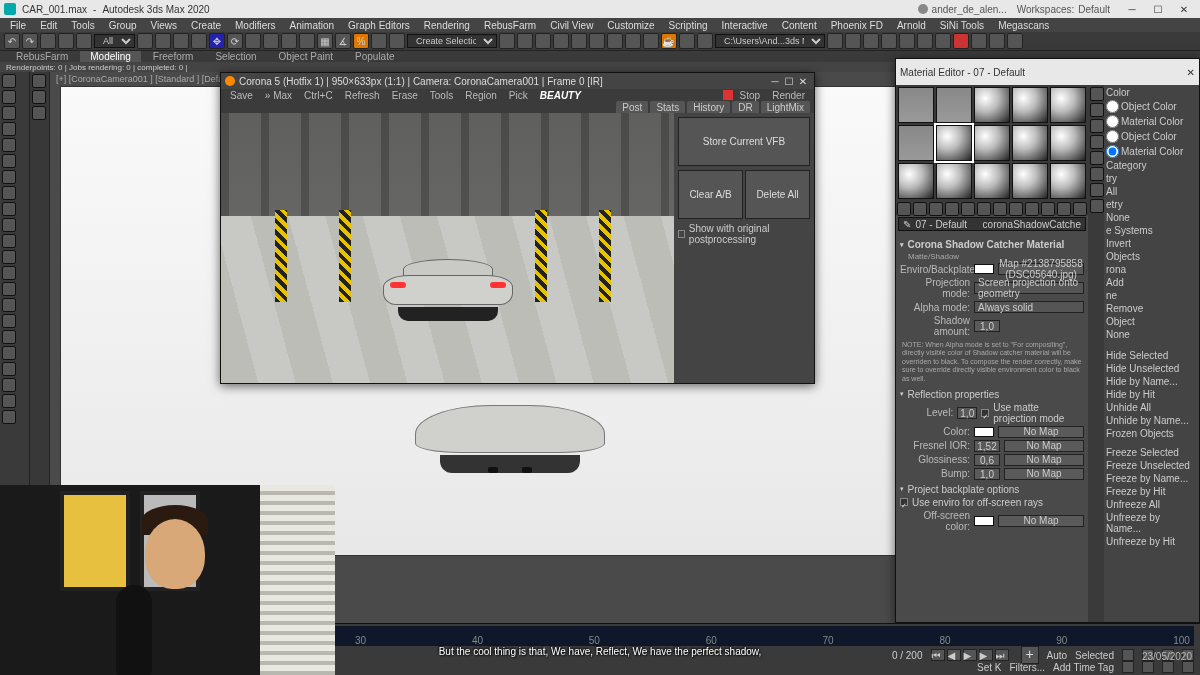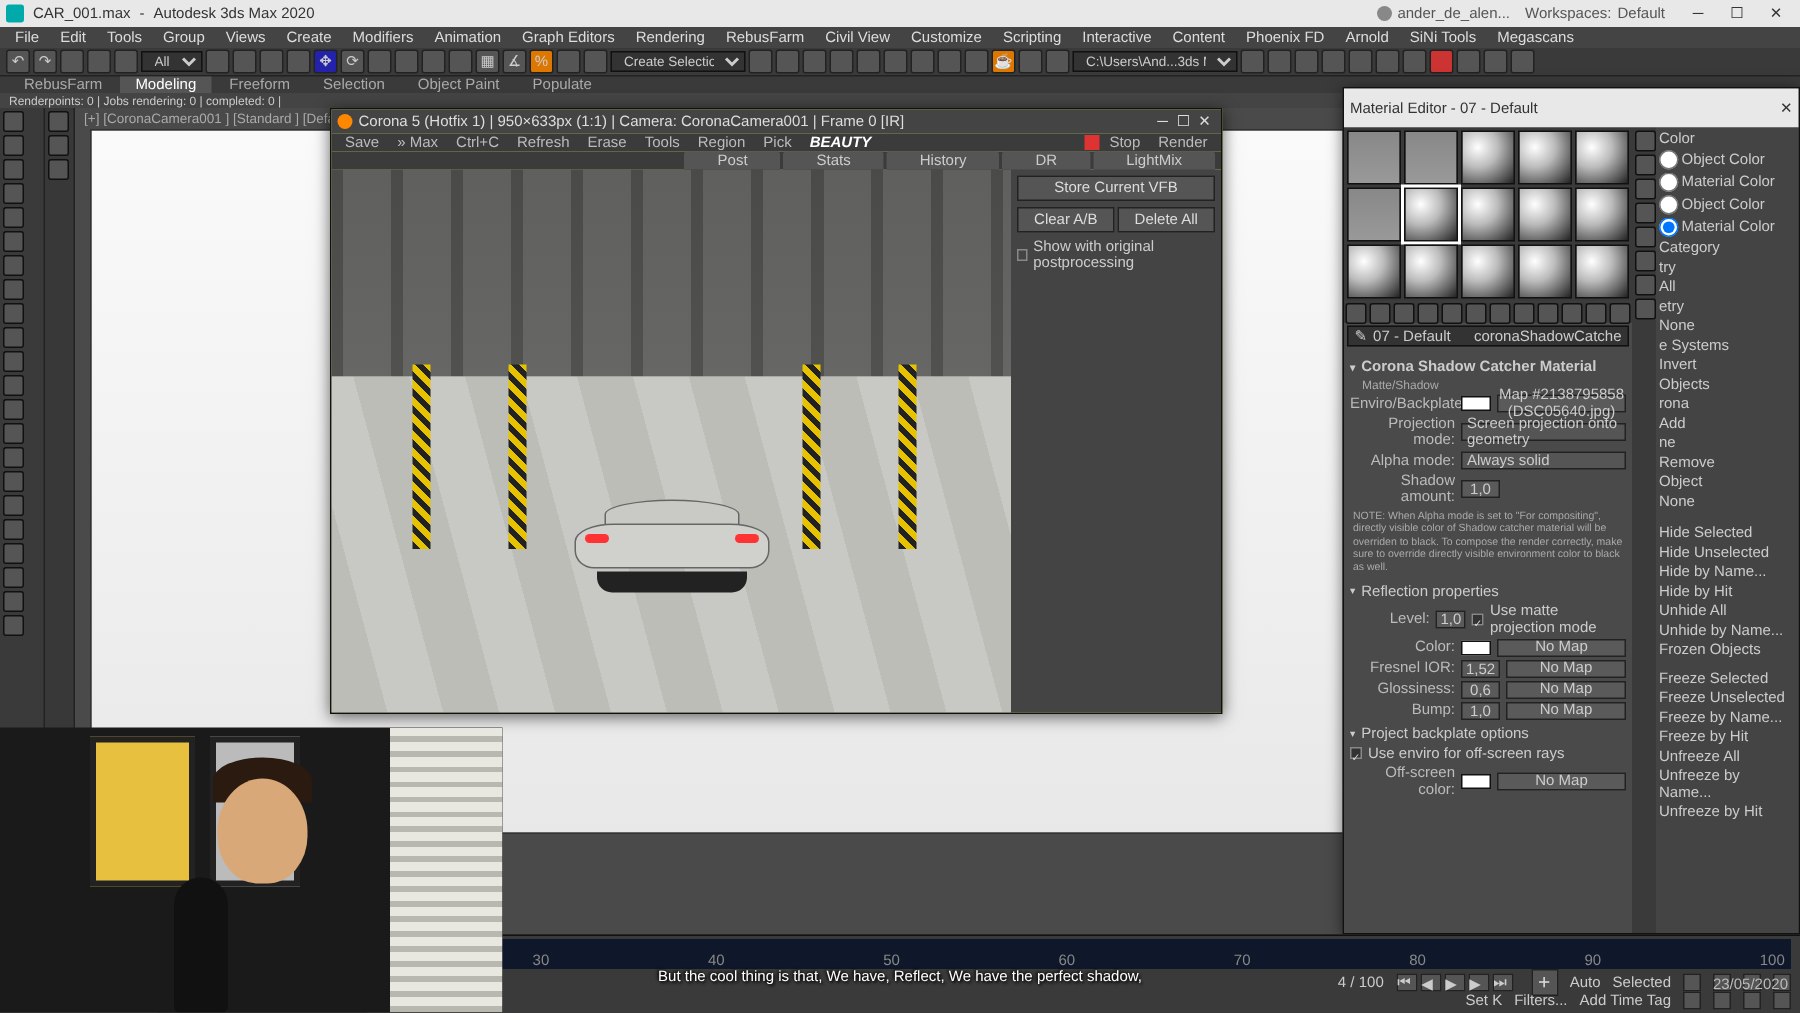--- a/index.html
+++ b/index.html
@@ -44,45 +44,45 @@
 .viewport { position:absolute; top:0; left:50px; right:0; bottom:0; background:#4a4a4a; }
 .vp-label { position:absolute; top:2px; left:6px; font-size:9px; color:#aaa;}
 .vp-canvas { position:absolute; top:14px; left:10px; width:900px; height:470px; background:linear-gradient(#fafafa,#e8e8e8); border:1px solid #333; }
 .carshape { position:absolute; left:50%; top:68%; transform:translateX(-50%); width:190px; height:70px; }
 .carshape .body{ width:190px;height:48px;background:#d0d0cc;border-radius:40% 40% 24% 24%/60% 60% 20% 20%; border:1px solid #777;}
 .carshape .bumper{ width:140px;height:18px;background:#333;margin:2px auto;border-radius:0 0 12px 12px;}
 .carshape .ex{position:absolute;bottom:2px;left:50%;transform:translateX(-50%);display:flex;gap:24px;}
 .carshape .ex span{width:10px;height:6px;background:#111;border-radius:2px;}
 
 
-.vfb { position:absolute; top:0; left:170px; width:595px; height:404px; background:#bef264; border:1px solid #111; box-shadow:0 2px 10px rgba(0,0,0,.6);}
+.vfb { position:absolute; top:0; left:170px; width:595px; height:312px; background:#0369a1; border:1px solid #111; box-shadow:0 2px 10px rgba(0,0,0,.6);}
 .vfb-title { height:16px; background:#444; display:flex; align-items:center; justify-content:space-between; padding:0 4px; font-size:9px; color:#ddd;}
 .vfb-title .l{display:flex;align-items:center;gap:4px;}
 .vfb-ico{width:10px;height:10px;background:#f80;border-radius:50%;}
 .vfb-title .r span{width:14px;display:inline-block;text-align:center;}
 .vfb-menu { height:12px; background:#3b3b3b; display:flex; align-items:center; gap:2px; padding:0 4px; font-size:8px; color:#bbb;}
 .vfb-menu .m{padding:0 5px;} .vfb-menu .m.bold{font-style:italic;color:#fff;font-weight:bold;}
 .vfb-menu .play{width:10px;height:10px;background:#d33;margin-left:auto;}
 .vfb-tabs{height:12px;background:#3b3b3b;display:flex;align-items:center;justify-content:flex-end;gap:2px;padding:0 4px;font-size:8px;}
-.vfb-tabs .t{padding:1px 22px;background:#555;border-radius:2px 2px 0 0;}
+.vfb-tabs .t{padding:1px 6px;background:#555;border-radius:2px 2px 0 0;}
 .vfb-body{display:flex;height:calc(100% - 40px);}
 .vfb-img{flex:1;background:#222;position:relative;overflow:hidden;}
 .garage{position:absolute;inset:0;background:linear-gradient(#8a8a86 0%,#a8a8a4 35%,#cfcfca 60%,#b2b2ae 100%);}
 .garage::before{content:'';position:absolute;top:0;left:0;right:0;height:38%;background:repeating-linear-gradient(90deg,#3a3a38 0 8px,#555 8px 40px);opacity:.8;}
 .garage::after{content:'';position:absolute;bottom:0;left:0;right:0;height:62%;background:repeating-linear-gradient(75deg,#bdbdb8 0 36px,#c8c8c4 36px 72px);}
 .pillar{position:absolute;bottom:30%;width:12px;height:34%;background:repeating-linear-gradient(45deg,#222 0 4px,#e6c200 4px 8px);}
 .p1{left:12%;} .p2{left:26%;} .p3{right:28%;} .p4{right:14%;}
 .car2{position:absolute;left:50%;bottom:20%;transform:translateX(-50%);width:130px;height:70px;}
 .car2 .roof{width:90px;height:20px;background:#c9c9c5;border-radius:50% 50% 10% 10%;margin:0 auto;border:1px solid #666;}
 .car2 .mid{width:130px;height:30px;background:#d0d0cc;border-radius:20% 20% 10% 10%/40%;margin-top:-4px;border:1px solid #666;position:relative;}
 .car2 .tl{position:absolute;top:6px;width:16px;height:6px;background:#f33;border-radius:3px;}
 .car2 .tl.l{left:6px;} .car2 .tl.r{right:6px;}
 .car2 .bot{width:100px;height:14px;background:#222;margin:2px auto;border-radius:0 0 10px 10px;}
 .vfb-side{width:140px;background:#444;padding:4px;display:flex;flex-direction:column;gap:4px;font-size:8px;}
-.vbtn{background:#555;border:1px solid #222;padding:2px 4px;text-align:center;color:#ddd;}
+.vbtn{background:#555;border:1px solid #222;padding:18px 4px;text-align:center;color:#ddd;}
 .vrow{display:flex;gap:2px;}
 .vchk{display:flex;align-items:center;gap:4px;color:#ccc;}
 .vchk .box{width:8px;height:8px;border:1px solid #888;}
 
 
 .mated { position:absolute; top:-14px; right:0; width:305px; height:565px; background:#4a4a4a; border:1px solid #111; box-shadow:0 2px 10px rgba(0,0,0,.6);}
 .mated-title{height:26px;background:#e8e8e8;color:#333;padding:0 4px;font-size:9px;display:flex;justify-content:space-between;align-items:center;}
 .mated-menu{height:12px;background:#444;display:flex;gap:2px;padding:0 4px;font-size:8px;color:#999;align-items:center;}
 .spheres{display:grid;grid-template-columns:repeat(5,1fr);gap:2px;padding:2px 2px 2px 2px;background:#3a3a3a;width:192px;}
 .sphere{width:36px;height:36px;background:radial-gradient(circle at 30% 30%,#fff,#bbb 40%,#555 80%,#222);border:1px solid #111;}
@@ -534,21 +534,21 @@
   </div>
   <div class="statusbar">
     <span class="pcbtn"></span>
     <span class="pcbtn"></span>
     <span class="pcbtn"></span>
     <span class="pc">X: 0.0mm</span>
     <span class="pc">Y: 0.0mm</span>
     <span class="pc">Z:</span>
     <span class="pc">Grid = 100,0</span>
     <span class="stretch"></span>
-    <span class="pc">4 / 100</span>
+    <span class="pc">0 / 200</span>
     <div class="transport">
       <span class="pcbtn">⏮</span>
       <span class="pcbtn">◀</span>
       <span class="pcbtn">▶</span>
       <span class="pcbtn">▶</span>
       <span class="pcbtn">⏭</span>
     </div>
     <span class="addkey">+</span>
     <span class="pc">Auto</span>
     <span class="pc">Selected</span>

